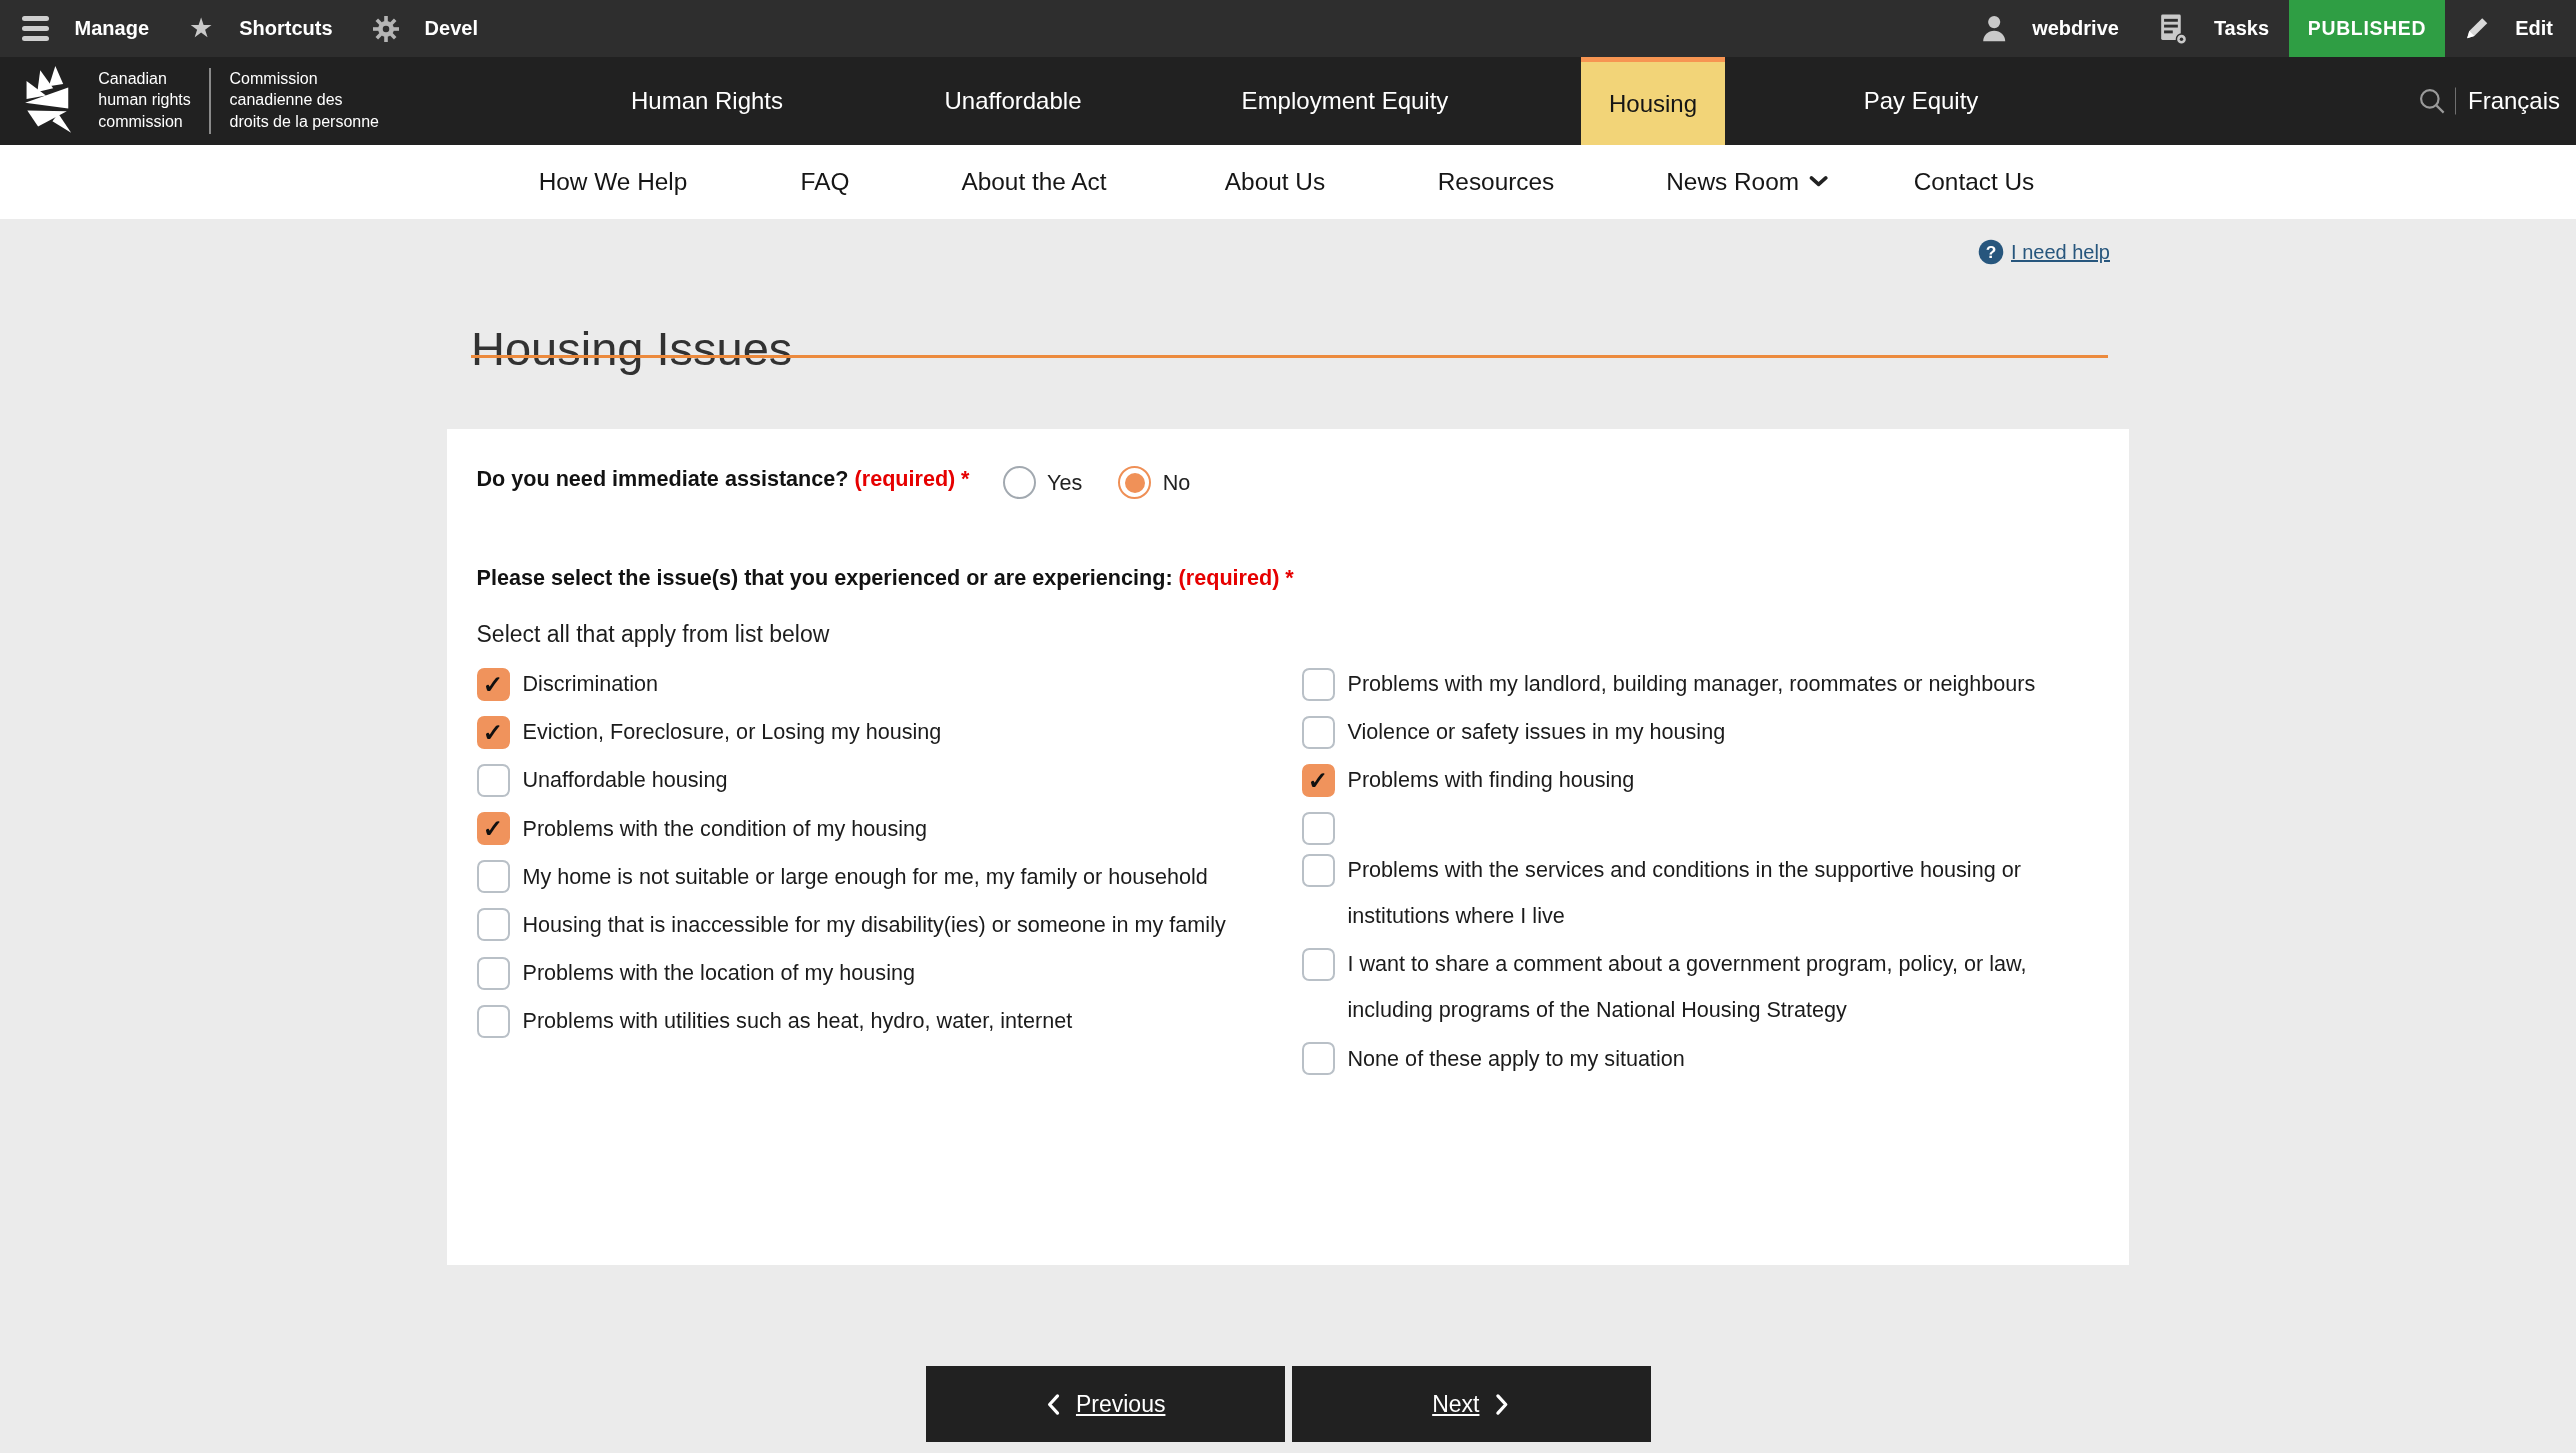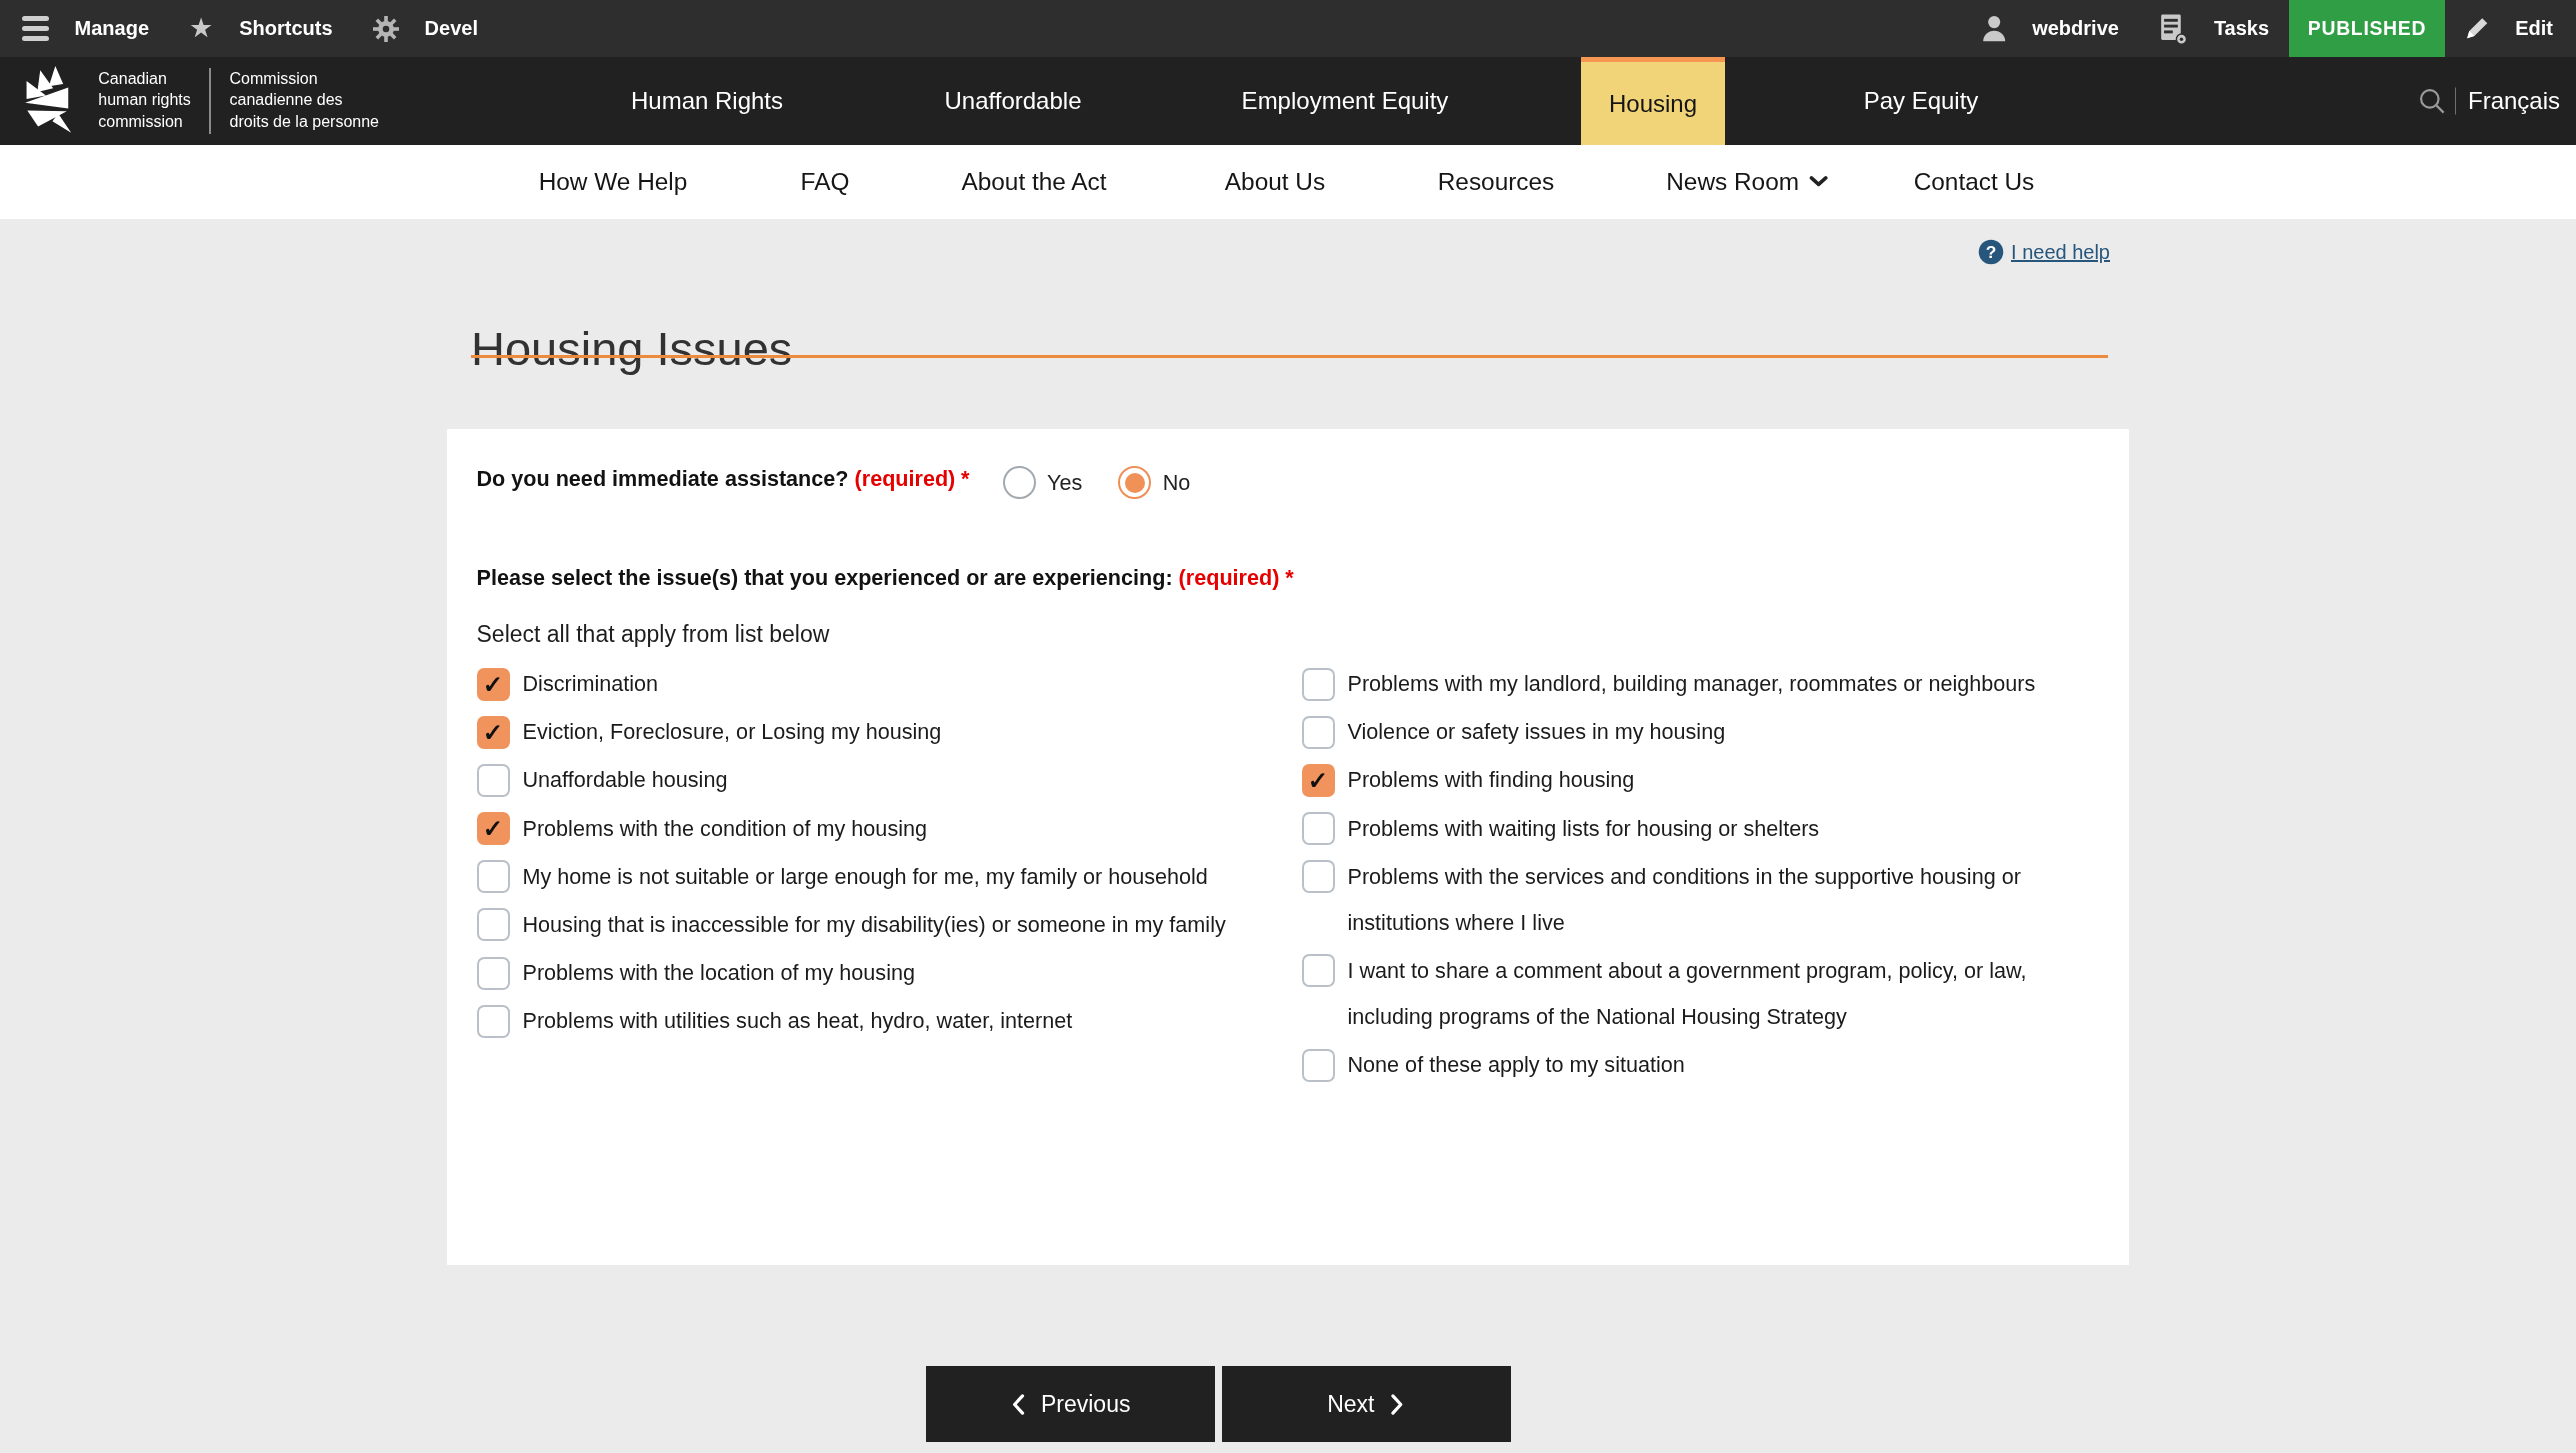--- a/index.html
+++ b/index.html
@@ -90,22 +90,22 @@
     display:flex;align-items:center;justify-content:center;font-size:24.4px;color:#101010;
   }
   .cb.on{background:#f0935c;border-color:#f0935c;}
   .cb.on::after{content:"\2713";font-weight:700;}
   .cb-label{margin-left:13px;font-size:21.6px;line-height:46px;color:#1b1b1b;}
   .col-left .cb-label{max-width:748px;}
   .col-right .cb-label{max-width:744px;}
   
   .pager{position:absolute;top:1366px;left:926px;display:flex;gap:6.5px;}
   .pager-btn{
-    width:289px;height:76px;background:#212121;color:#fff;border:none;
-    font-size:23px;font-family:inherit;display:flex;align-items:center;justify-content:center;gap:16px;cursor:pointer;
+    width:359px;height:76px;background:#212121;color:#fff;border:none;
+    font-size:23px;font-family:inherit;display:flex;align-items:center;justify-content:center;gap:16px;cursor:pointer;text-decoration:underline;
   }
 </style>
 </head>
 <body>
 
 <div class="admin-bar">
   <div class="admin-left">
     <div class="admin-item">
       <span class="hamburger">
           <i></i>
@@ -331,21 +331,20 @@
       <div class="cb-item">
         <span class="cb"></span>
         <span class="cb-label">Violence or safety issues in my housing</span>
       </div>
       <div class="cb-item">
         <span class="cb on"></span>
         <span class="cb-label">Problems with finding housing</span>
       </div>
       <div class="cb-item">
         <span class="cb"></span>
-        <span class="cb-label">Problems with waiting lists for housing or shelters</span>
       </div>
       <div class="cb-item">
         <span class="cb"></span>
         <span class="cb-label">Problems with the services and conditions in the supportive housing or institutions where I live</span>
       </div>
       <div class="cb-item">
         <span class="cb"></span>
         <span class="cb-label">I want to share a comment about a government program, policy, or law, including programs of the National Housing Strategy</span>
       </div>
       <div class="cb-item">

